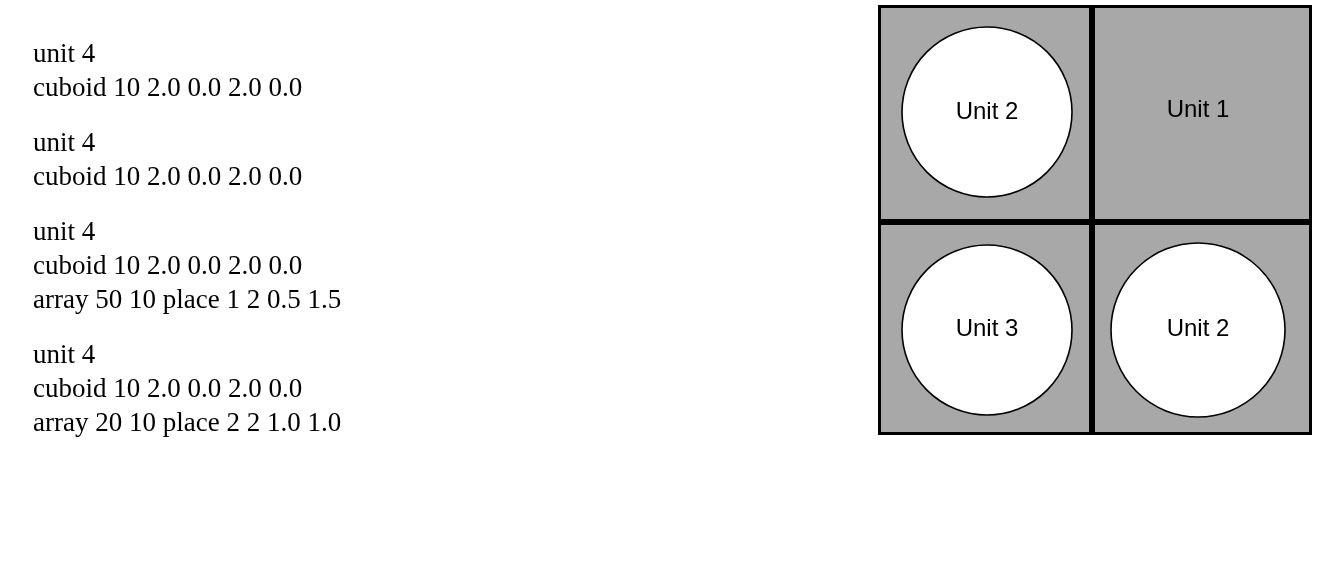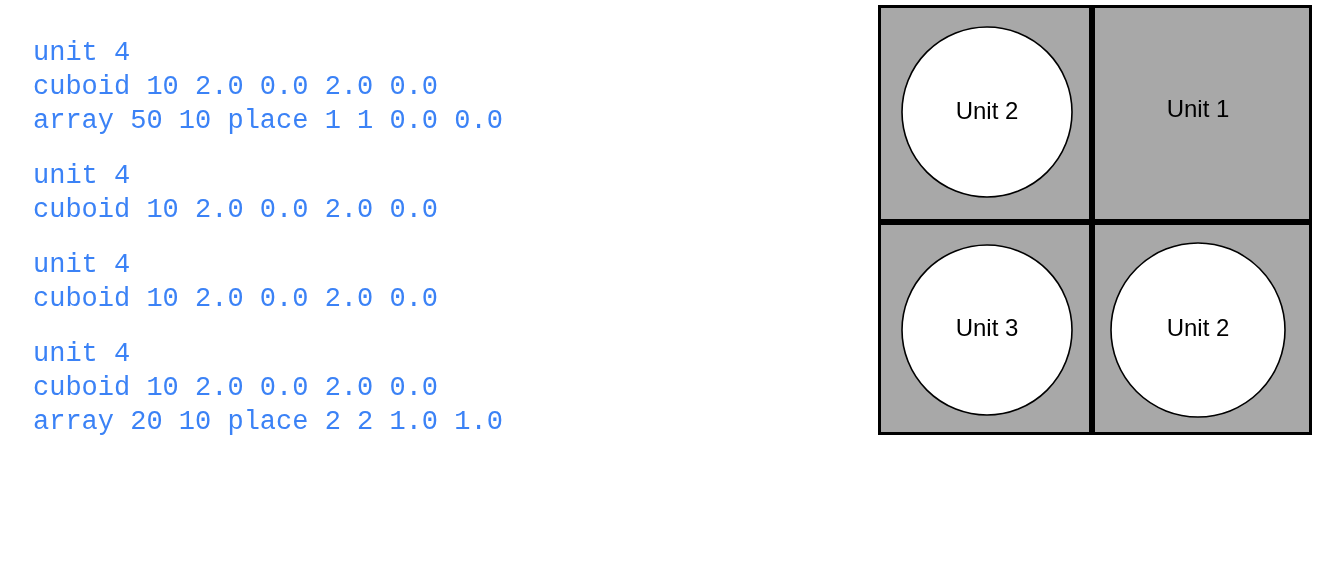--- a/index.html
+++ b/index.html
@@ -24,25 +24,25 @@
     top: 36px;
     width: 700px;
   }
   .code-block {
     margin: 0 0 21px 0;
   }
   .code-block:last-child {
     margin-bottom: 0;
   }
   .code-line {
-    font-family: Liberation Mono, monospace;
+    font-family: Liberation Serif, serif;
     font-size: 27px;
     line-height: 34px;
     letter-spacing: 0px;
-    color: #3b82f6;
+    color: #000000;
     white-space: pre;
   }
 
   
   #array-diagram {
     position: absolute;
     left: 878px;
     top: 5px;
     width: 434px;
     height: 430px;
@@ -59,31 +59,31 @@
   }
 </style>
 </head>
 <body>
 
 <div id="code-panel">
 
   <div class="code-block">
     <div class="code-line">unit 4</div>
     <div class="code-line">cuboid 10 2.0 0.0 2.0 0.0</div>
-    <div class="code-line">array 50 10 place 1 1 0.0 0.0</div>
   </div>
 
   <div class="code-block">
     <div class="code-line">unit 4</div>
     <div class="code-line">cuboid 10 2.0 0.0 2.0 0.0</div>
   </div>
 
   <div class="code-block">
     <div class="code-line">unit 4</div>
     <div class="code-line">cuboid 10 2.0 0.0 2.0 0.0</div>
+    <div class="code-line">array 50 10 place 1 2 0.5 1.5</div>
   </div>
 
   <div class="code-block">
     <div class="code-line">unit 4</div>
     <div class="code-line">cuboid 10 2.0 0.0 2.0 0.0</div>
     <div class="code-line">array 20 10 place 2 2 1.0 1.0</div>
   </div>
 
 </div>
 

